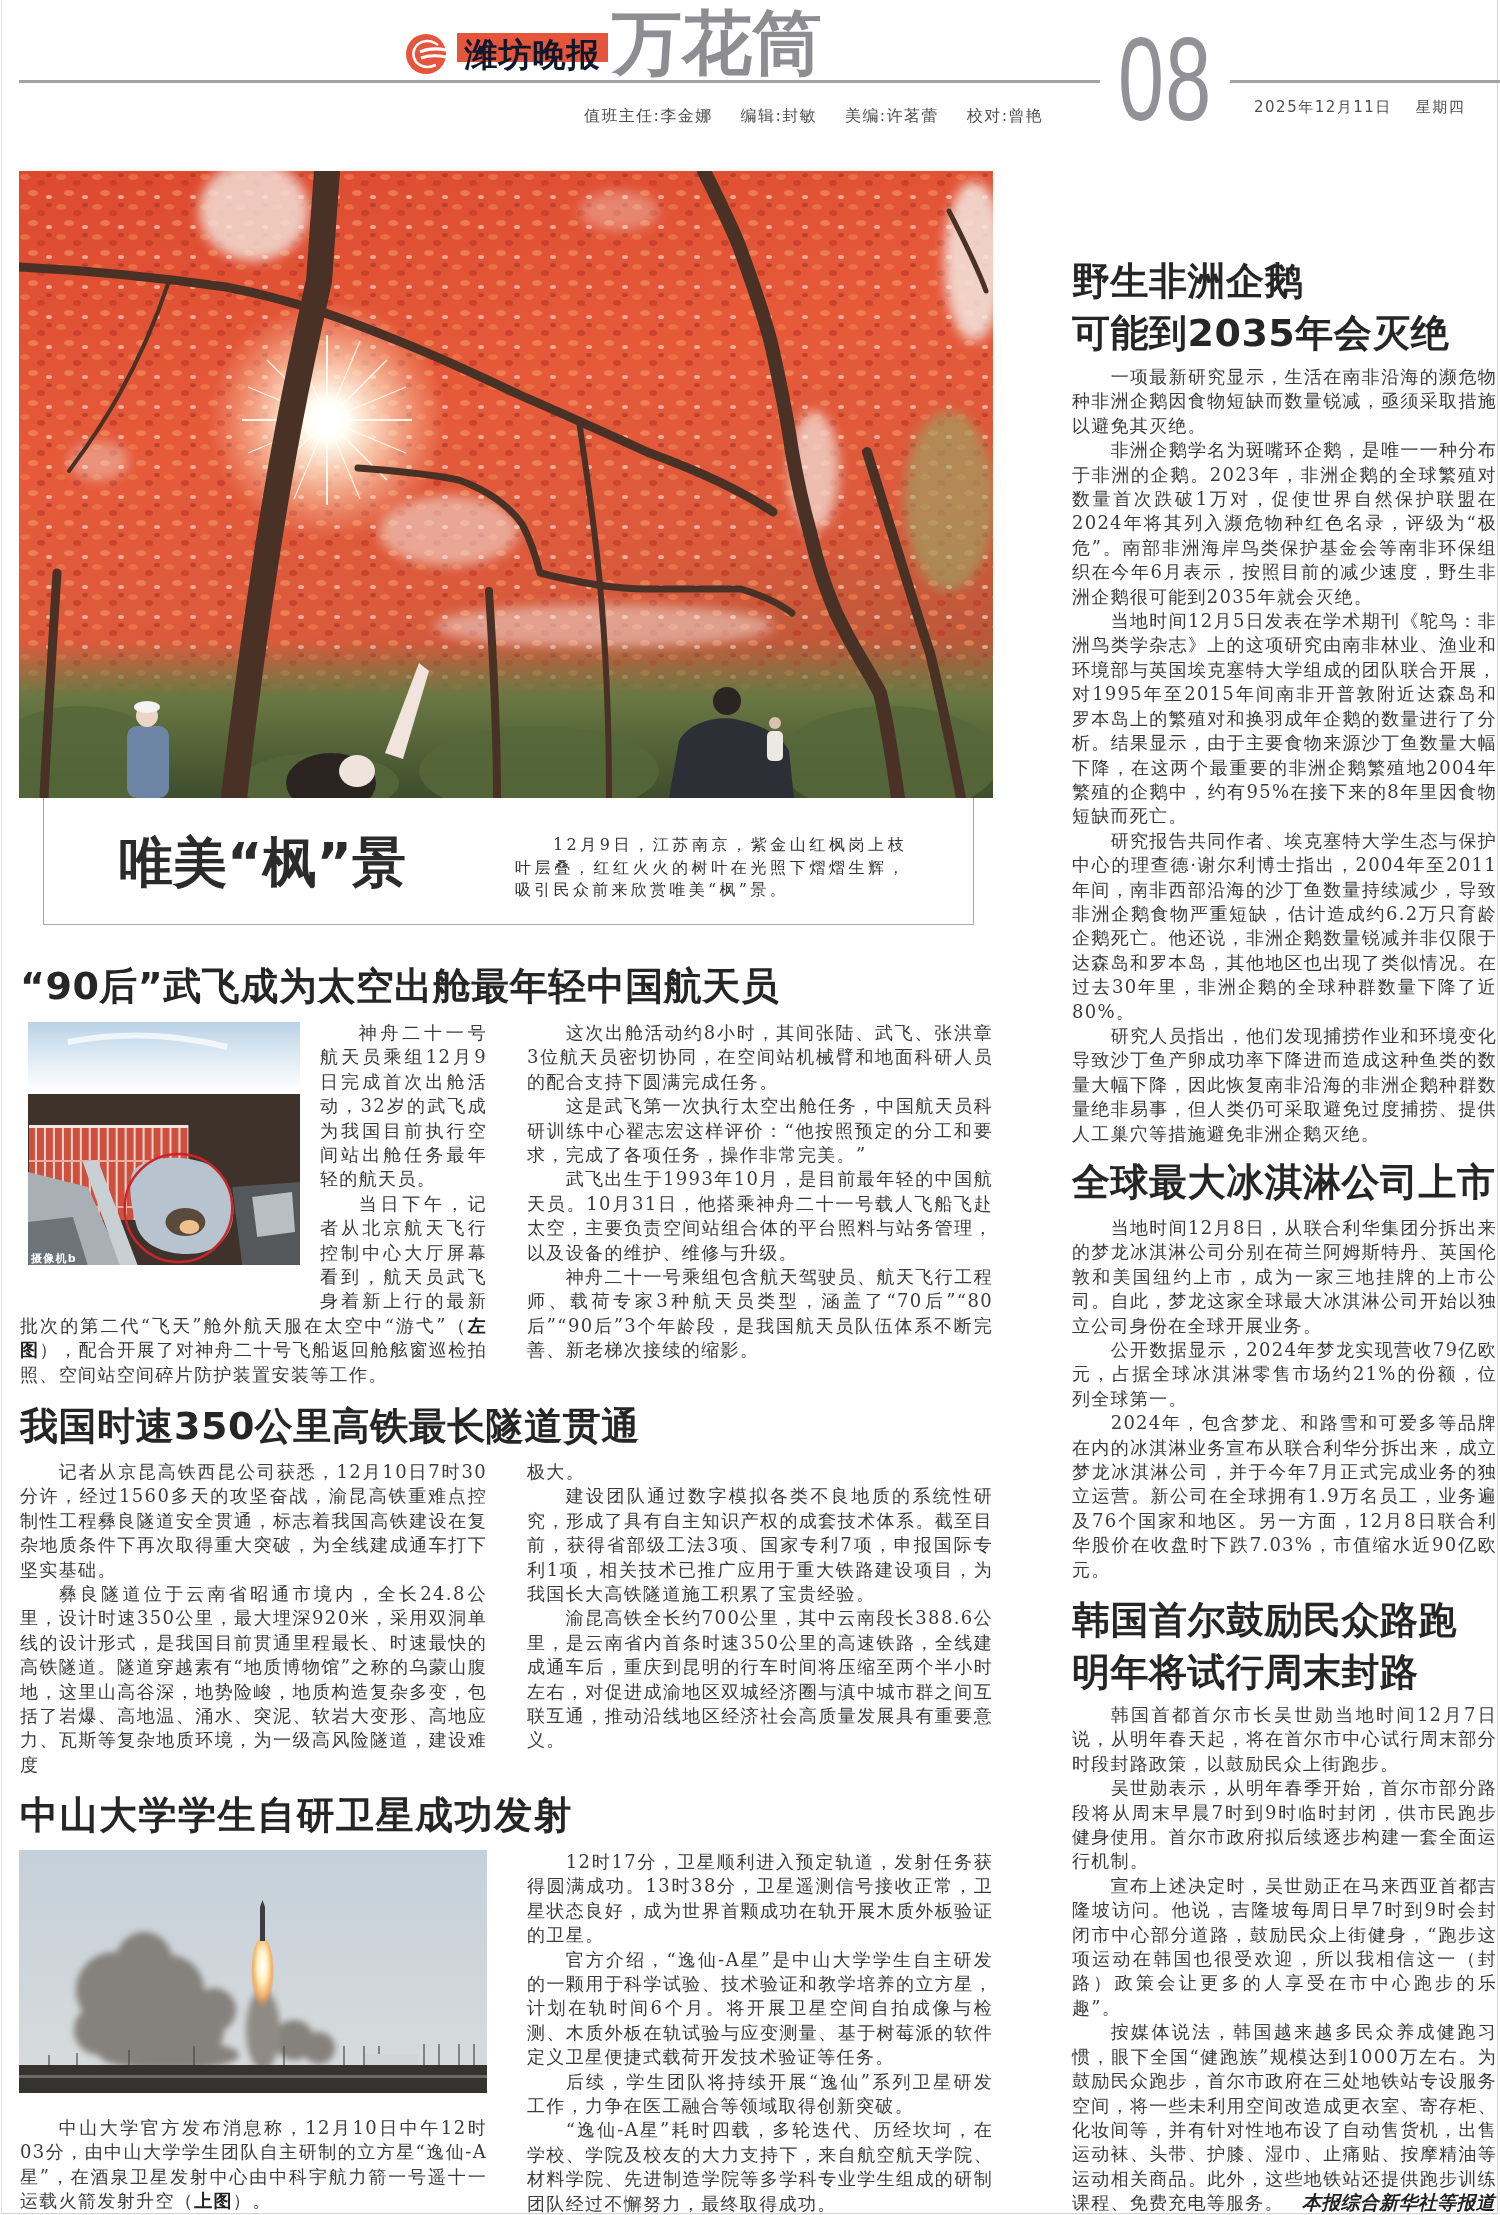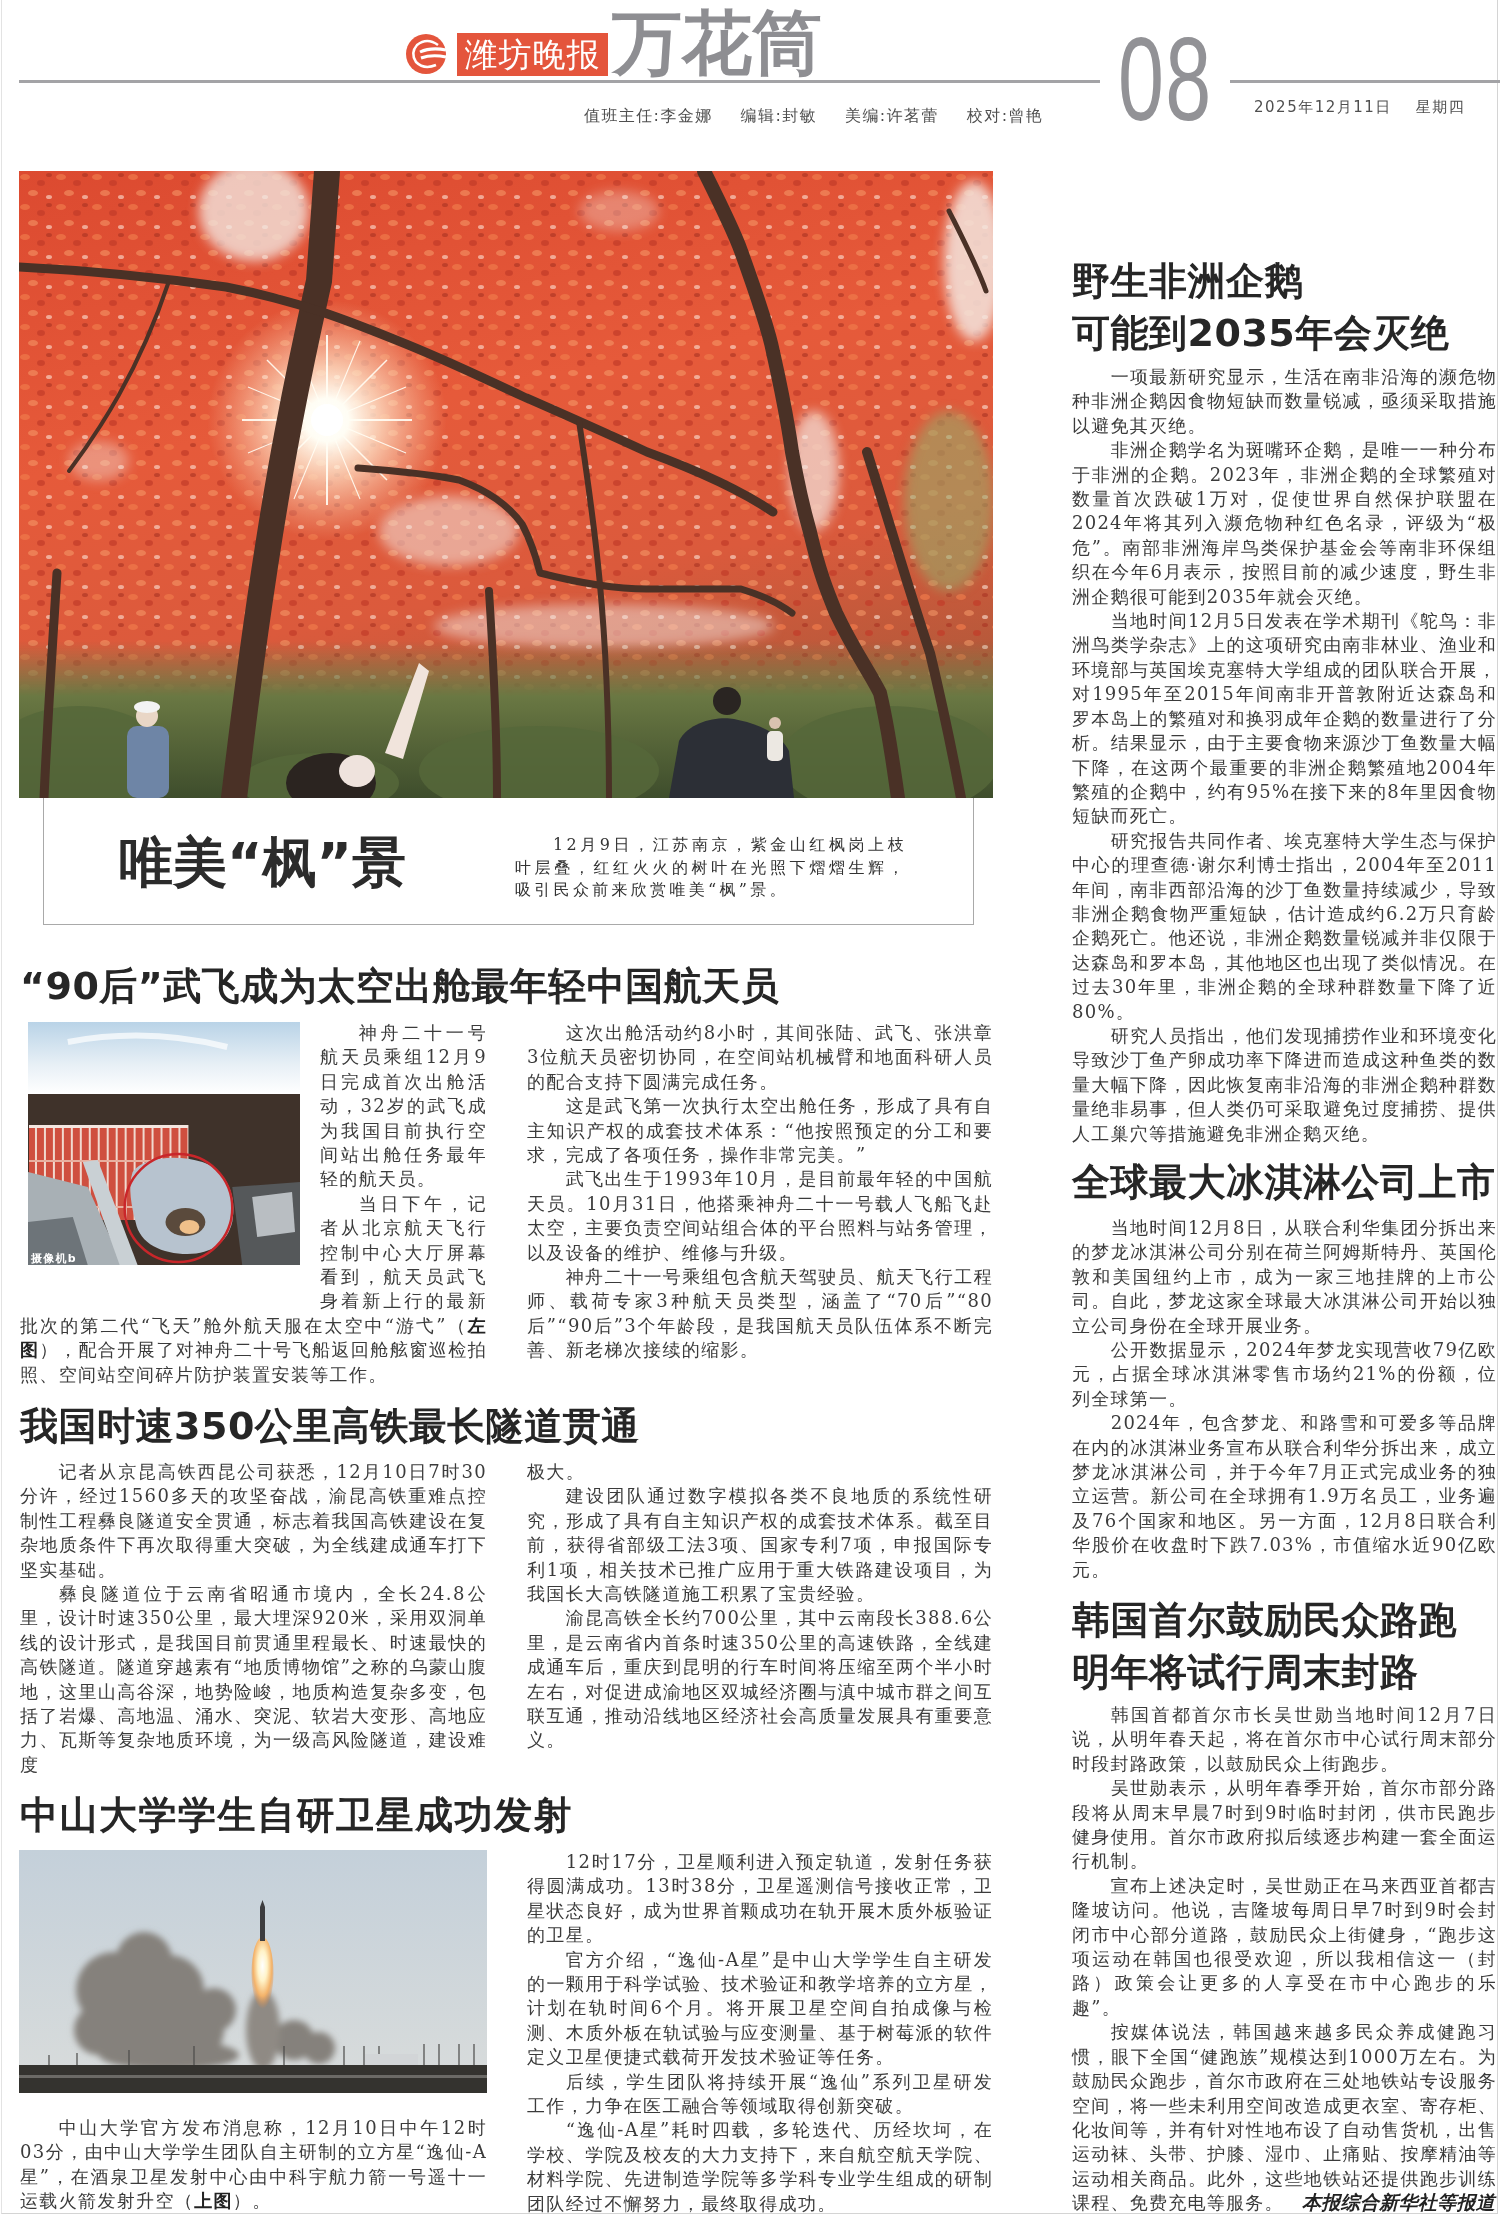--- a/index.html
+++ b/index.html
@@ -10,22 +10,22 @@
   }
   .abs { position: absolute; }
   .page-frame {
     position: absolute; left: 1px; top: 0; width: 1497px; height: 2214px;
     border-left: 1px solid #e3e3e3; border-right: 1px solid #d4d4d4; border-bottom: 1px solid #d4d4d4;
     box-sizing: border-box;
   }
   
   .logo-circle { left: 405px; top: 33px; width: 44px; height: 42px; }
   .logo-box {
-    left: 457px; top: 33px; width: 151px; height: 43px; background: #e4553c; color: #ffffff;
-    font-family: "DejaVu Sans", "Liberation Sans", sans-serif; font-weight: normal;
+    left: 457px; top: 33px; width: 151px; height: 29px; background: #e4553c; color: #0f172a;
+    font-family: "DejaVu Sans", "Liberation Sans", sans-serif; font-weight: bold;
     font-size: 33px; line-height: 43px; text-align: center; letter-spacing: 1px; white-space: nowrap;
   }
   .section-title {
     left: 612px; top: 5px; font-family: "DejaVu Serif", "Liberation Serif", serif; font-weight: bold;
     font-size: 70px; line-height: 76px; color: #8e8e92; white-space: nowrap;
   }
   .rule { top: 80px; height: 3px; background: #a3a3a6; }
   .page-num {
     left: 1118px; top: 20px; font-family: "Liberation Sans", "DejaVu Sans", sans-serif;
     font-size: 118px; line-height: 118px; color: #929296; letter-spacing: 2px;
@@ -241,21 +241,21 @@
         <path d="M225 175 L265 170 L268 210 L230 215 Z" fill="#b9bec2"></path>
         <circle cx="151" cy="186" r="54" fill="none" stroke="#c9262a" stroke-width="2.5"></circle>
         <text x="3" y="240" font-size="11" font-weight="bold" fill="#ffffff" font-family="DejaVu Sans, sans-serif">摄像机b</text>
       </svg>
     </div>
     <p>神舟二十一号航天员乘组12月9日完成首次出舱活动，32岁的武飞成为我国目前执行空间站出舱任务最年轻的航天员。</p>
     <p><span>当日下午，记者从北京航天飞行控制中心大厅屏幕看到，航天员武飞身着新上行的最新批次的第二代“飞天”舱外航天服在太空中“游弋”（</span><b>左图</b><span>），配合开展了对神舟二十号飞船返回舱舷窗巡检拍照、空间站空间碎片防护装置安装等工作。</span></p>
   </div>
   <div class="abs body" style="left:527px;top:1021px;width:466px;">
     <p>这次出舱活动约8小时，其间张陆、武飞、张洪章3位航天员密切协同，在空间站机械臂和地面科研人员的配合支持下圆满完成任务。</p>
-    <p>这是武飞第一次执行太空出舱任务，形成了具有自主知识产权的成套技术体系：“他按照预定的分工和要求，完成了各项任务，操作非常完美。”</p>
+    <p>这是武飞第一次执行太空出舱任务，中国航天员科研训练中心翟志宏这样评价：“他按照预定的分工和要求，完成了各项任务，操作非常完美。”</p>
     <p>武飞出生于1993年10月，是目前最年轻的中国航天员。10月31日，他搭乘神舟二十一号载人飞船飞赴太空，主要负责空间站组合体的平台照料与站务管理，以及设备的维护、维修与升级。</p>
     <p>神舟二十一号乘组包含航天驾驶员、航天飞行工程师、载荷专家3种航天员类型，涵盖了“70后”“80后”“90后”3个年龄段，是我国航天员队伍体系不断完善、新老梯次接续的缩影。</p>
   </div>
 </section>
 
 <section>
   <h2 class="abs headline" style="left:20px;top:1404px;">我国时速350公里高铁最长隧道贯通</h2>
   <div class="abs body" style="left:20px;top:1460px;width:467px;">
     <p>记者从京昆高铁西昆公司获悉，12月10日7时30分许，经过1560多天的攻坚奋战，渝昆高铁重难点控制性工程彝良隧道安全贯通，标志着我国高铁建设在复杂地质条件下再次取得重大突破，为全线建成通车打下坚实基础。</p>
     <p>彝良隧道位于云南省昭通市境内，全长24.8公里，设计时速350公里，最大埋深920米，采用双洞单线的设计形式，是我国目前贯通里程最长、时速最快的高铁隧道。隧道穿越素有“地质博物馆”之称的乌蒙山腹地，这里山高谷深，地势险峻，地质构造复杂多变，包括了岩爆、高地温、涌水、突泥、软岩大变形、高地应力、瓦斯等复杂地质环境，为一级高风险隧道，建设难度</p>

